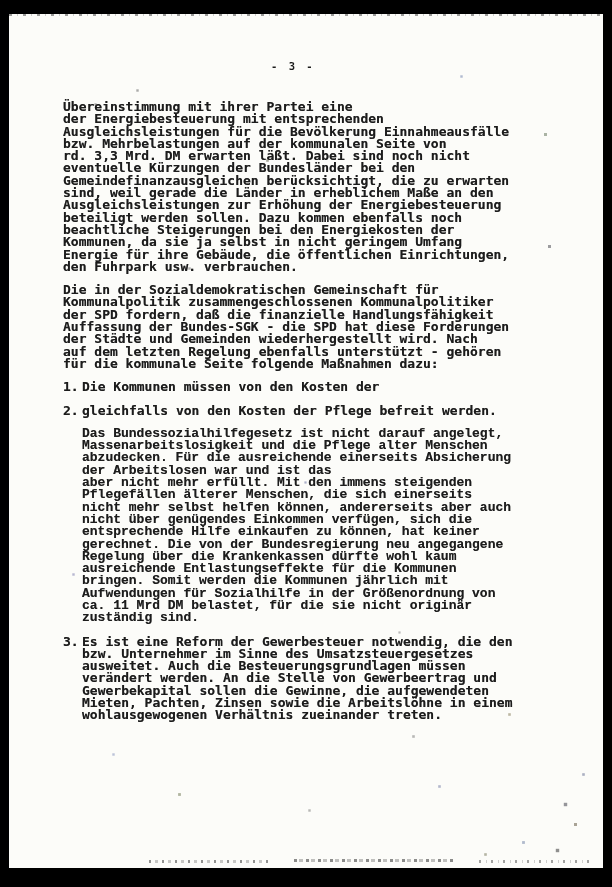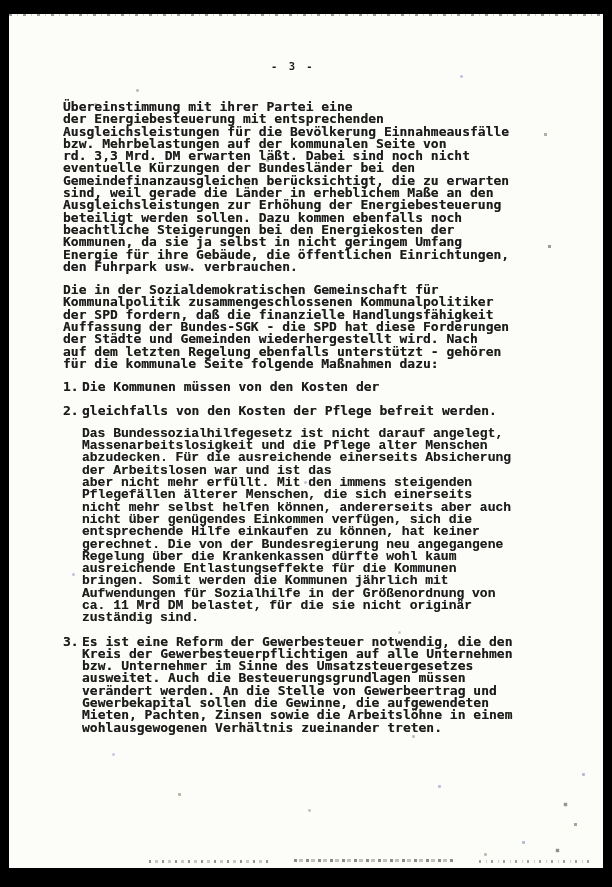--- a/index.html
+++ b/index.html
@@ -155,21 +155,20 @@
         <div class="line">ausreichende Entlastungseffekte für die Kommunen</div>
         <div class="line">bringen. Somit werden die Kommunen jährlich mit</div>
         <div class="line">Aufwendungen für Sozialhilfe in der Größenordnung von</div>
         <div class="line">ca. 11 Mrd DM belastet, für die sie nicht originär</div>
         <div class="line">zuständig sind.</div>
       </div>
       <div class="para numbered">
         <span class="marker">3.</span>
         <div class="lines">
           <div class="line">Es ist eine Reform der Gewerbesteuer notwendig, die den</div>
-          <div class="line">Kreis der Gewerbesteuerpflichtigen auf alle Unternehmen</div>
           <div class="line">bzw. Unternehmer im Sinne des Umsatzsteuergesetzes</div>
           <div class="line">ausweitet. Auch die Besteuerungsgrundlagen müssen</div>
           <div class="line">verändert werden. An die Stelle von Gewerbeertrag und</div>
           <div class="line">Gewerbekapital sollen die Gewinne, die aufgewendeten</div>
           <div class="line">Mieten, Pachten, Zinsen sowie die Arbeitslöhne in einem</div>
           <div class="line">wohlausgewogenen Verhältnis zueinander treten.</div>
         </div>
       </div>
     </div>
 

